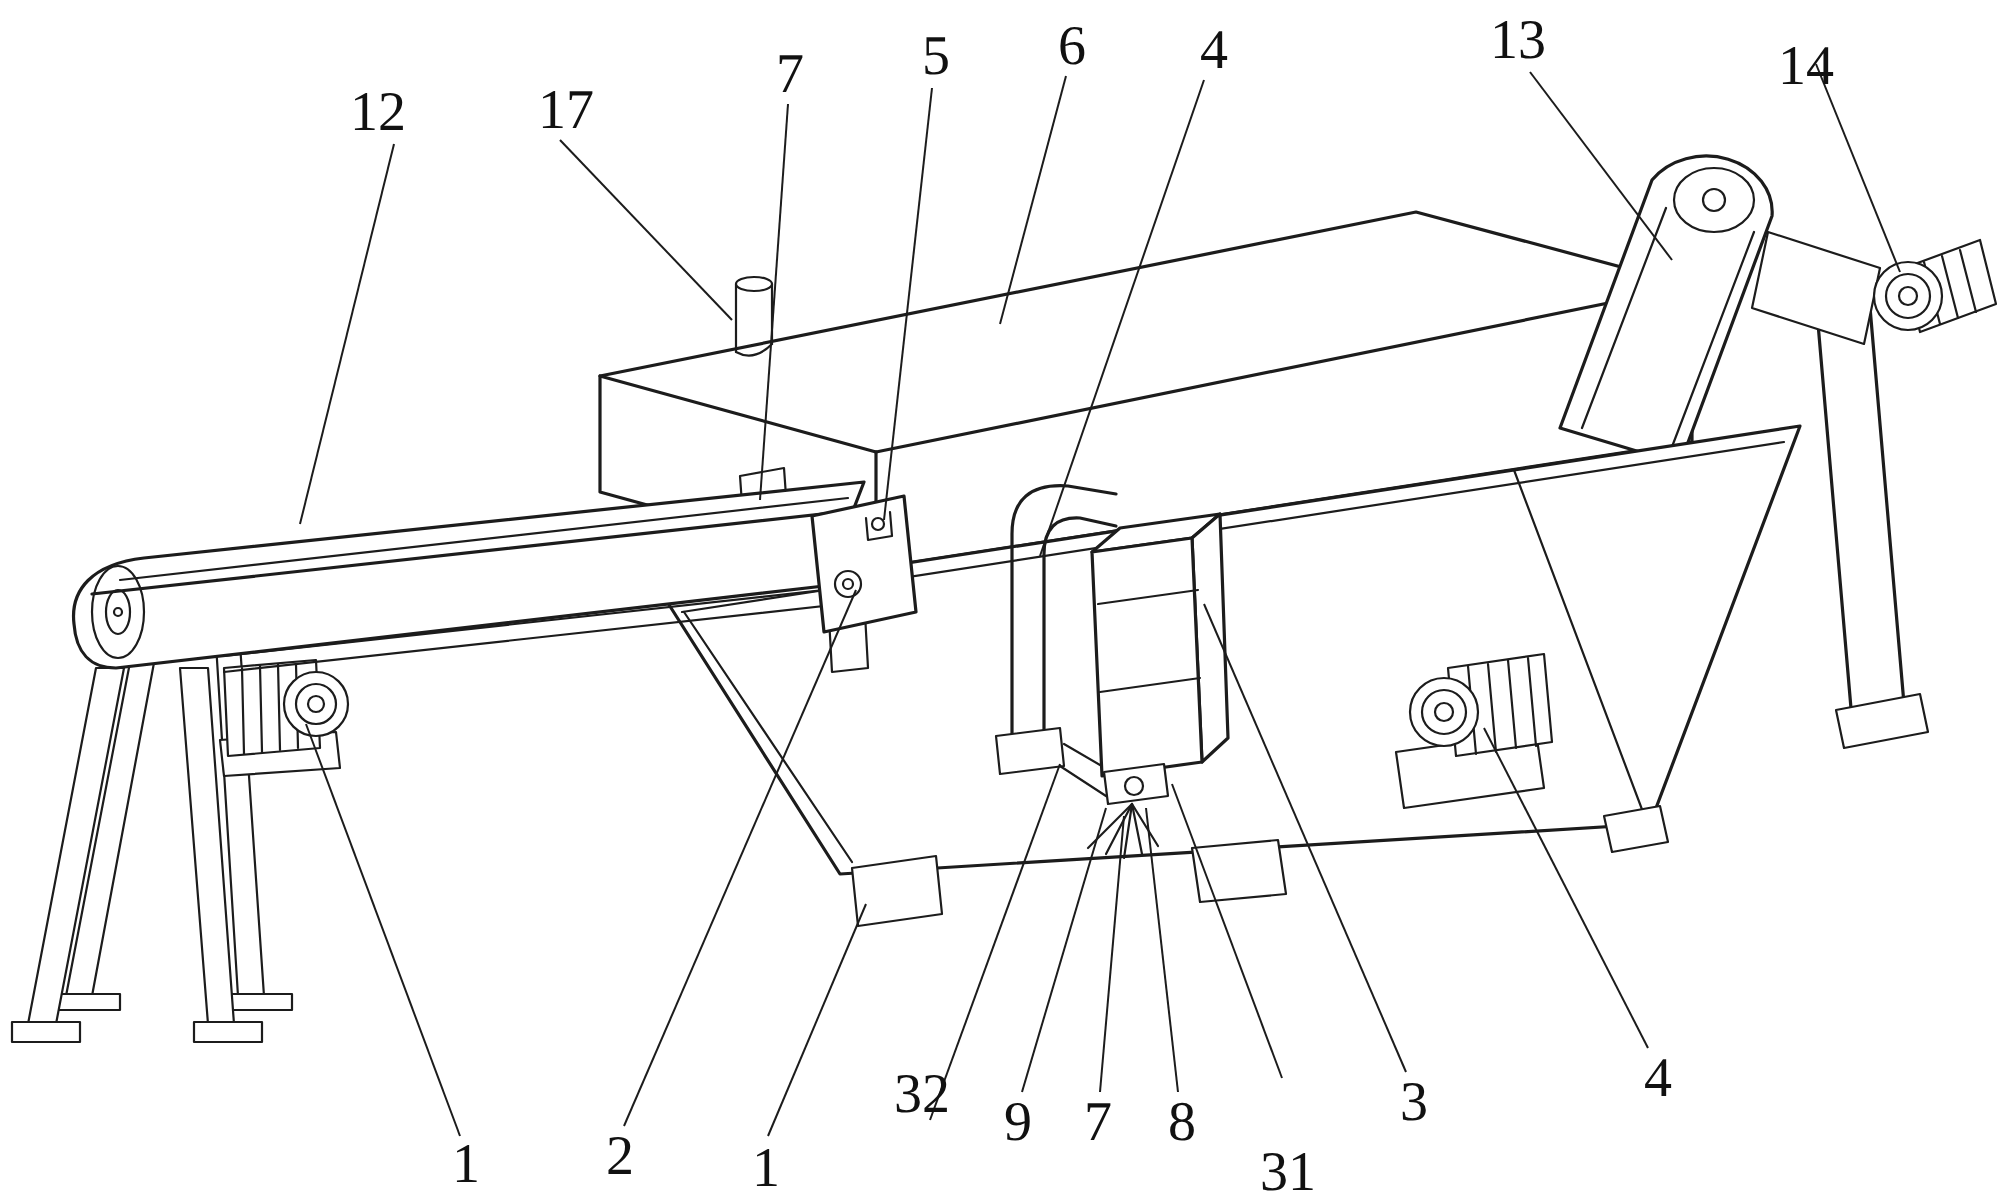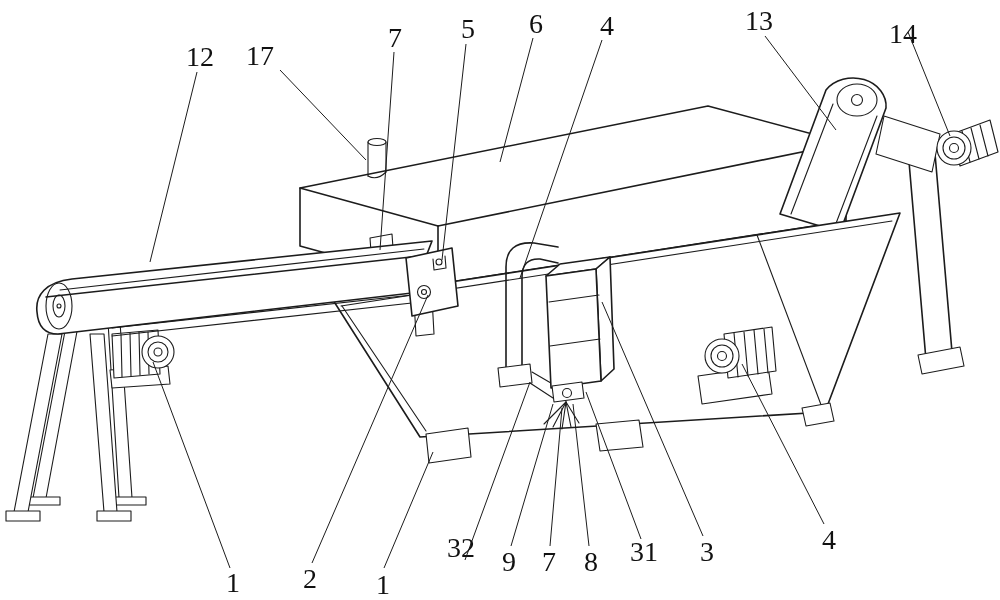--- a/index.html
+++ b/index.html
@@ -167,32 +167,32 @@
     <line class="ld" x1="465" y1="560" x2="530" y2="382"></line>
     <line class="ld" x1="511" y1="546" x2="553" y2="404"></line>
     <line class="ld" x1="550" y1="546" x2="562" y2="408"></line>
     <line class="ld" x1="589" y1="546" x2="573" y2="404"></line>
     <line class="ld" x1="641" y1="539" x2="586" y2="392"></line>
     <line class="ld" x1="703" y1="536" x2="602" y2="302"></line>
     <line class="ld" x1="824" y1="524" x2="742" y2="364"></line>
   </g>
 </svg>
 
-<div class="lbl" style="left:200px;top:57px">12</div>
-<div class="lbl" style="left:260px;top:56px">17</div>
+<div class="lbl" style="left:189px;top:57px">12</div>
+<div class="lbl" style="left:283px;top:56px">17</div>
 <div class="lbl" style="left:395px;top:38px">7</div>
 <div class="lbl" style="left:468px;top:29px">5</div>
 <div class="lbl" style="left:536px;top:24px">6</div>
 <div class="lbl" style="left:607px;top:26px">4</div>
 <div class="lbl" style="left:759px;top:21px">13</div>
 <div class="lbl" style="left:903px;top:34px">14</div>
 <div class="lbl" style="left:233px;top:583px">1</div>
 <div class="lbl" style="left:310px;top:579px">2</div>
 <div class="lbl" style="left:383px;top:585px">1</div>
 <div class="lbl" style="left:461px;top:548px">32</div>
 <div class="lbl" style="left:509px;top:562px">9</div>
 <div class="lbl" style="left:549px;top:562px">7</div>
 <div class="lbl" style="left:591px;top:562px">8</div>
-<div class="lbl" style="left:644px;top:552px">31</div>
+<div class="lbl" style="left:644px;top:587px">31</div>
 <div class="lbl" style="left:707px;top:552px">3</div>
 <div class="lbl" style="left:829px;top:540px">4</div>
 
 </div>
 
 </body></html>

